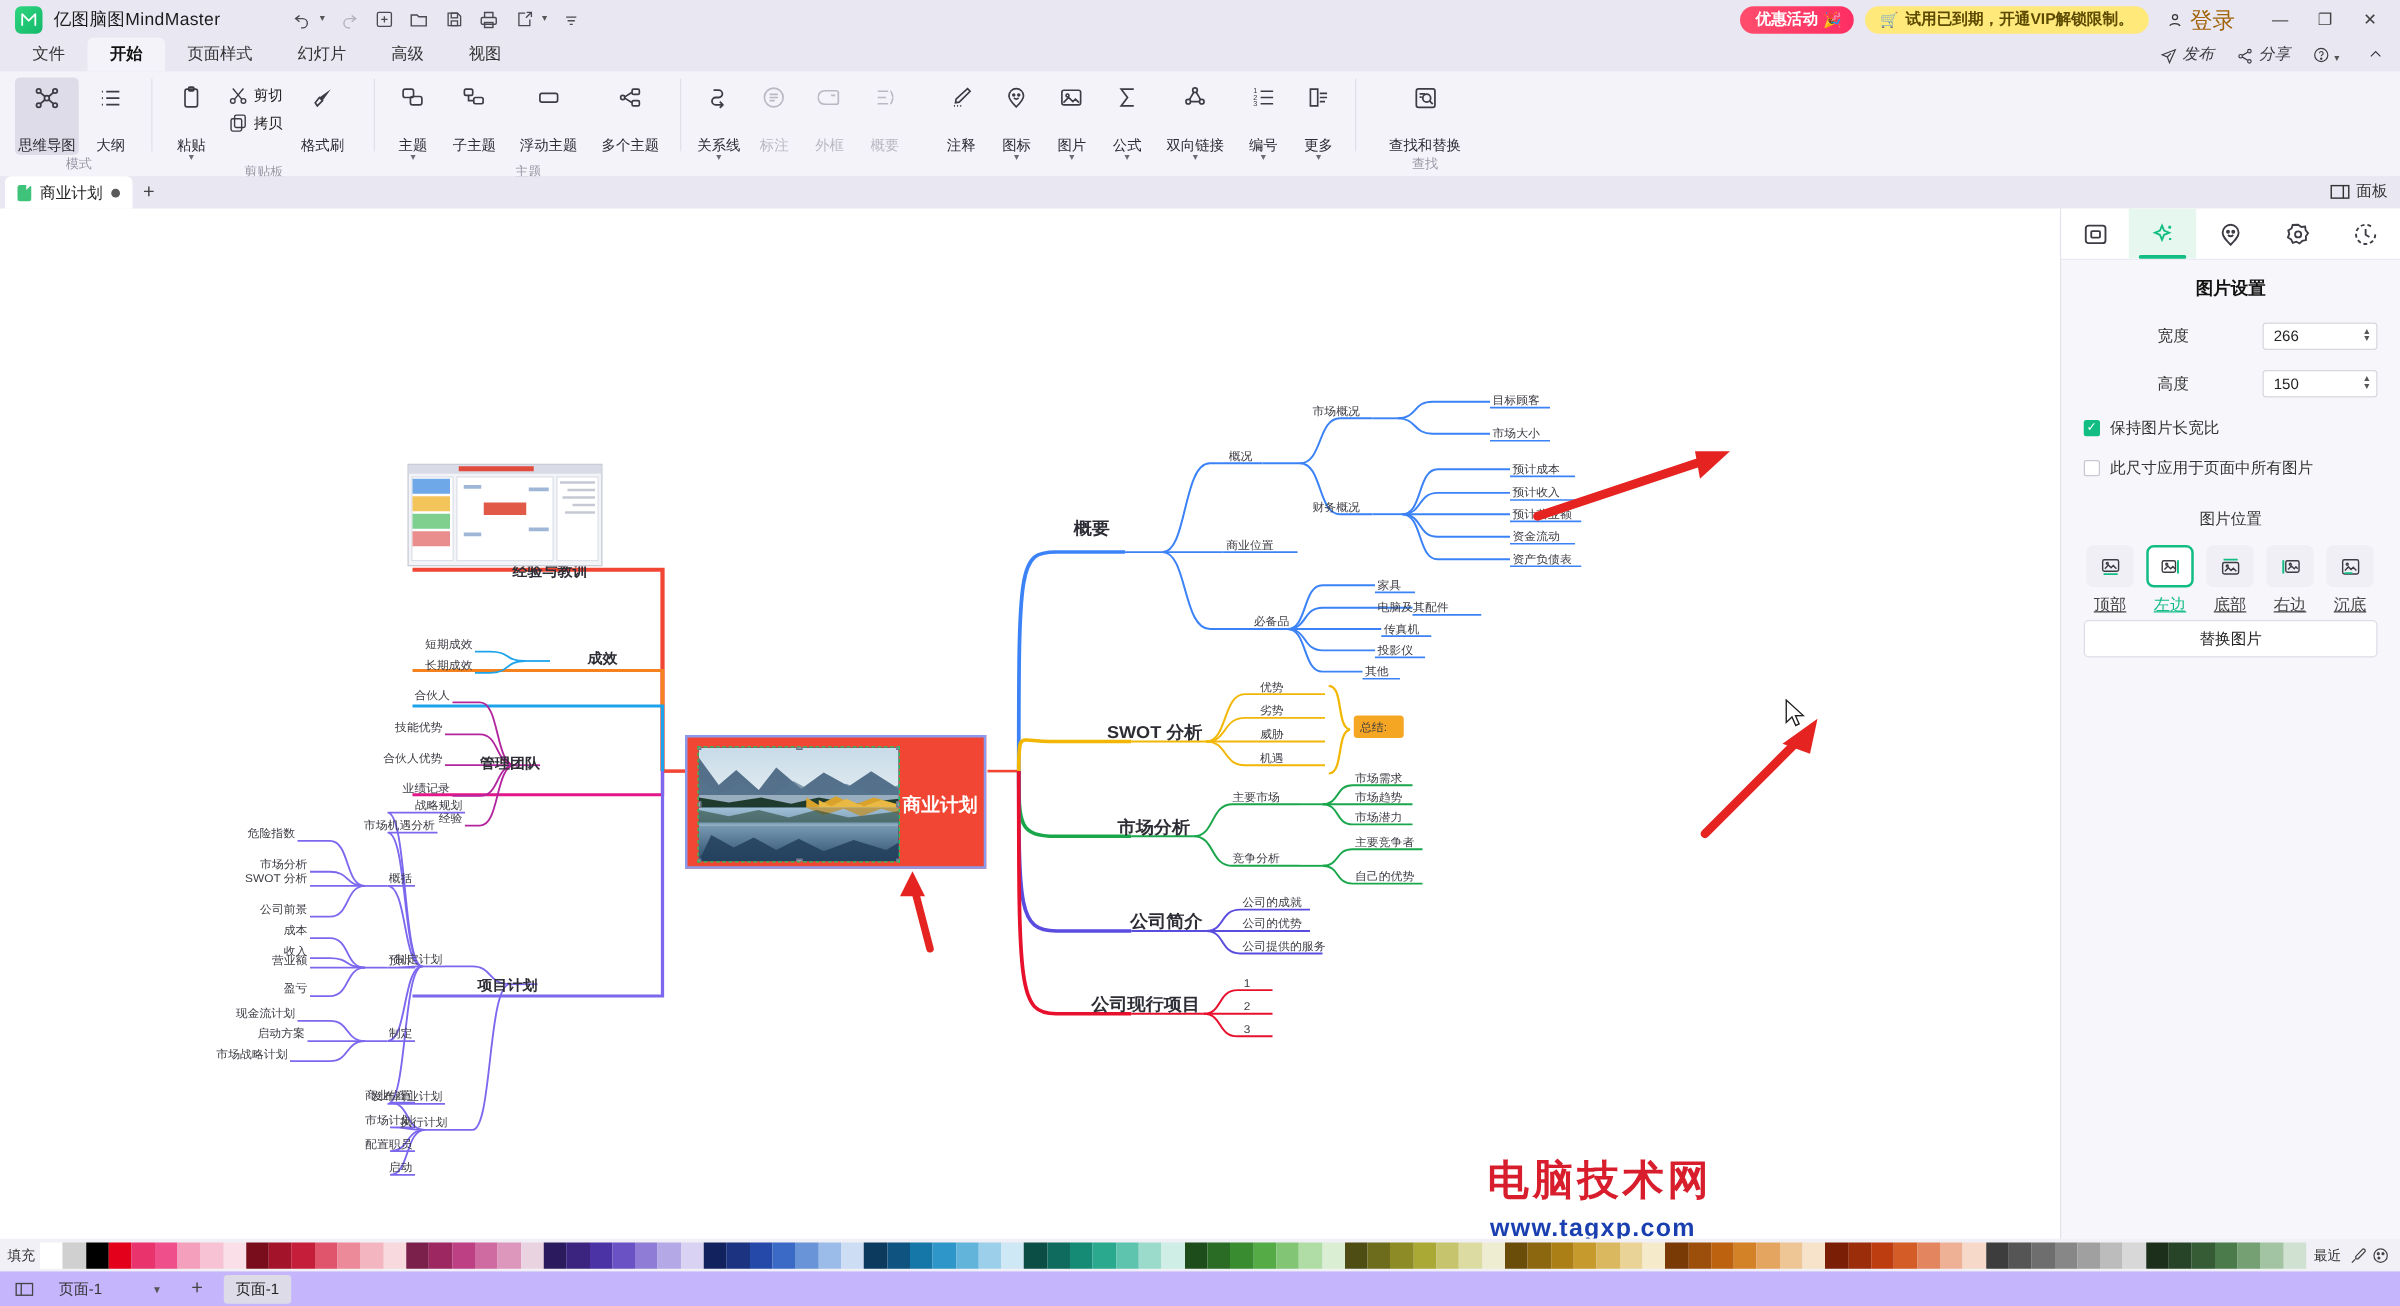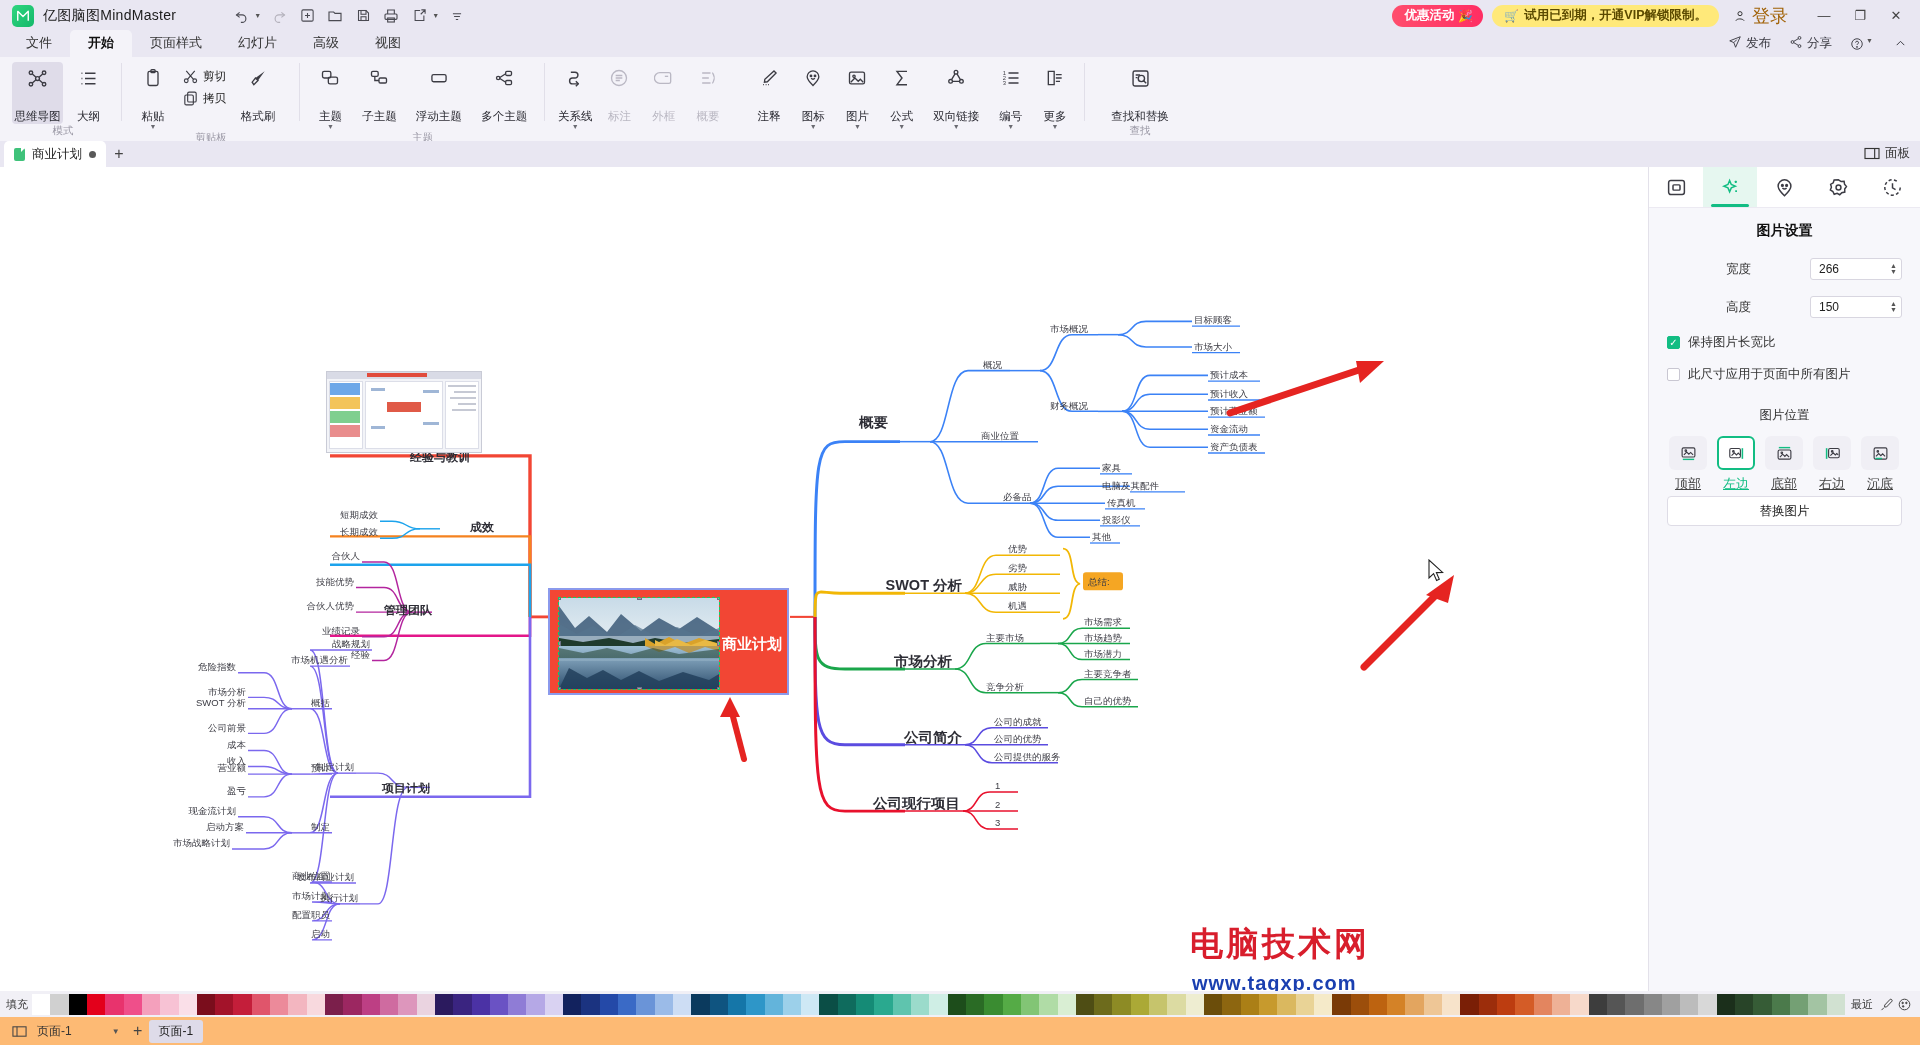--- a/index.html
+++ b/index.html
@@ -29,21 +29,21 @@
   .trial .cart{margin-right:5px;font-size:12px;}
   .login { display:flex;align-items:center;gap:5px;font-size:18px;margin-left:14px;color:#a16207;}
   .wbtns { display:flex; margin-left:18px; }
   .wbtn { width:36px;height:31px;display:flex;align-items:center;justify-content:center;color:#444;font-size:13px;}
 
   
   .menubar { height:26px; background:#e9e7f2; display:flex; align-items:flex-end; padding-left:8px; position:relative;}
   .mtab { font-size:13px; padding:4px 18px 5px; color:#333; border-radius:5px 5px 0 0; cursor:default;}
   .mtab.active { background:#f4f3f9; font-weight:bold; color:#111;}
   .menu-right { position:absolute; right:6px; bottom:3px; display:flex; align-items:center; gap:4px; font-size:12.5px; color:#3a3a42;}
-  .mr-item { display:flex;align-items:flex-start;gap:4px;padding:2px 7px;border-radius:4px;}
+  .mr-item { display:flex;align-items:flex-end;gap:4px;padding:2px 7px;border-radius:4px;font-style:italic;}
 
   
   .ribbon { height:84px; background:#f4f3f9; display:flex; align-items:stretch; padding-left:4px; }
   .rgroup { display:flex; flex-direction:column; justify-content:space-between; position:relative; }
   .rgroup::after { content:''; position:absolute; right:0; top:6px; bottom:20px; width:1px; background:#e1dfe9;}
   .rgroup.nosep::after{display:none;}
   .ritems { display:flex; align-items:flex-start; padding:5px 8px 0; flex:1;}
   .glabel { text-align:center; font-size:10.5px; color:#9a98a5; padding-bottom:3px;}
   .rbtn { width:52px; display:flex; flex-direction:column; align-items:center; padding:3px 0 0; border-radius:4px; cursor:default;}
   .rbtn.sel { background:#dfdce9;}
@@ -100,21 +100,21 @@
   .posopt.active .poslb{ color:#12bd83;}
   .replacebtn{ margin-top:3px; width:100%;height:30px;border:1px solid #dedce6;border-radius:4px;background:#fff;
                display:flex;align-items:center;justify-content:center;font-size:12.5px;color:#222;}
 
   
   .palette { height:26px; background:#f1f0f6; display:flex; align-items:center; padding-left:2px; position:relative;}
   .palette .fill-lb{ font-size:11px;color:#333;padding:0 4px;}
   .swatches{ display:flex; flex:1; height:21px;}
   .sw { flex:1; height:21px;}
   .recent{ font-size:11px;color:#333; margin:0 6px; white-space:nowrap;}
-  .statusbar { height:28px; background:#fdba74; display:flex; align-items:center; padding:0 8px; font-size:12px;color:#333;}
+  .statusbar { height:28px; background:#c4b5fd; display:flex; align-items:center; padding:0 8px; gap:10px; font-size:12px;color:#333;}
   .sb-btn{ width:22px;height:20px;display:flex;align-items:center;justify-content:center;}
   .pagesel{ display:flex;align-items:center;gap:6px;border:1px solid transparent;padding:2px 6px;}
   .pagechip{ background:#dedbe9; padding:3px 10px; border-radius:3px; font-size:12px;color:#222;}
 
   
   svg.mm { position:absolute; left:0; top:0; width:100%; height:100%; }
   .nd { font-size:9.5px; fill:#3b3b43; font-family:"Liberation Sans","DejaVu Sans",sans-serif;}
   .nd2 { font-size:12px; fill:#2d2d35; font-weight:bold;}
   .nd3 { font-size:14.5px; fill:#2d2d35; font-weight:bold;}
   .central { position:absolute; border:2px solid #8b9aec; background:#f24634; }

